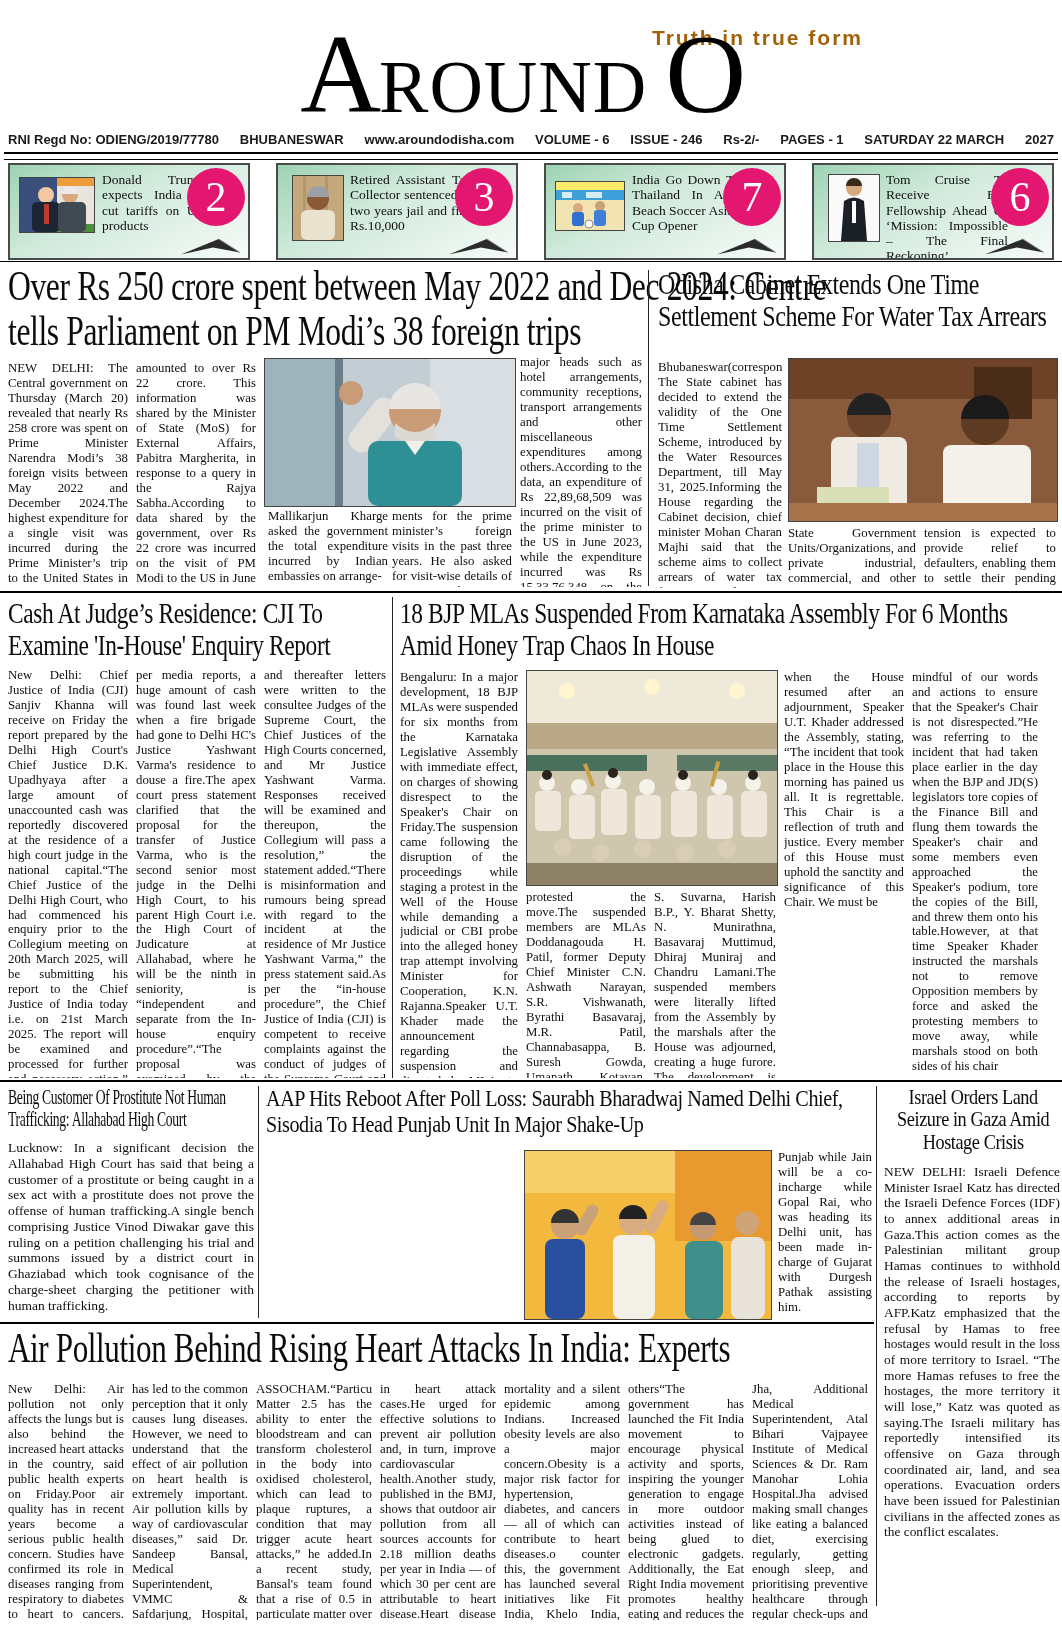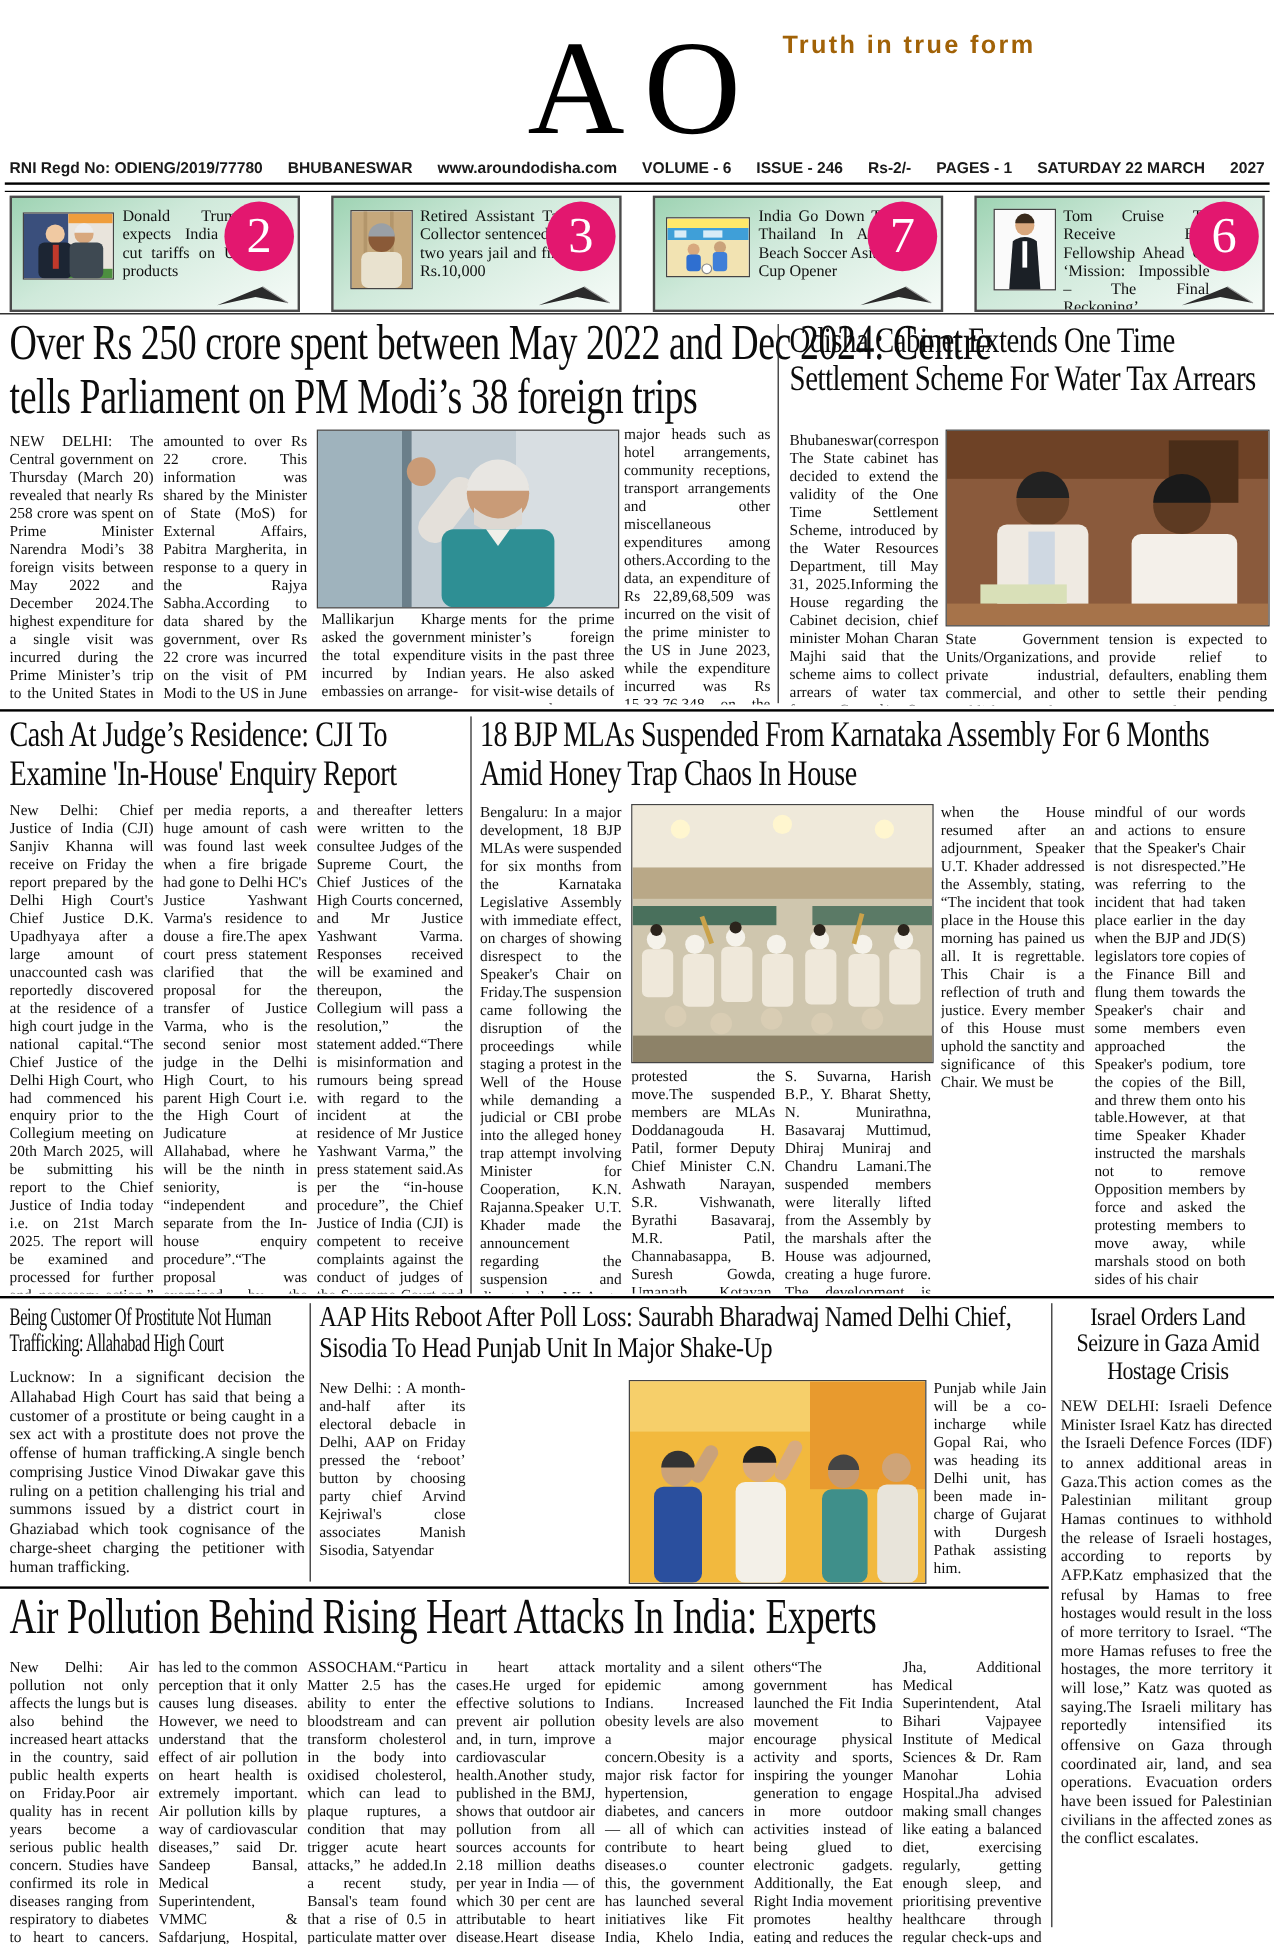--- a/index.html
+++ b/index.html
@@ -48,20 +48,21 @@
   .photo svg{display:block;width:100%;height:100%;}
 </style>
 </head>
 <body>
 
 <div class="page">
 
   <div class="tagline">Truth in true form</div>
   <div class="logo">
     <span class="lg">A</span>
+      <span class="sm">ROUND</span>
       <span class="gap"></span>
       <span class="lg">O</span>
   </div>
   <div class="infobar">
     <span>RNI Regd No: ODIENG/2019/77780</span>
     <span>BHUBANESWAR</span>
     <span>www.aroundodisha.com</span>
     <span>VOLUME - 6</span>
     <span>ISSUE - 246</span>
     <span>Rs-2/-</span>
@@ -259,21 +260,20 @@
   <div class="col" style="left:784px;top:670px;width:120px;height:408px;">when the House resumed after an adjournment, Speaker U.T. Khader addressed the Assembly, stating, “The incident that took place in the House this morning has pained us all. It is regrettable. This Chair is a reflection of truth and justice. Every member of this House must uphold the sanctity and significance of this Chair. We must be</div>
   <div class="col" style="left:912px;top:670px;width:126px;height:408px;">mindful of our words and actions to ensure that the Speaker's Chair is not disrespected.”He was referring to the incident that had taken place earlier in the day when the BJP and JD(S) legislators tore copies of the Finance Bill and flung them towards the Speaker's chair and some members even approached the Speaker's podium, tore the copies of the Bill, and threw them onto his table.However, at that time Speaker Khader instructed the marshals not to remove Opposition members by force and asked the protesting members to move away, while marshals stood on both sides of his chair</div>
 
   <div class="hrule" style="left:0;top:1080px;width:1062px;"></div>
 
   <div class="hl hl-prost">Being Customer Of Prostitute Not Human Trafficking: Allahabad High Court</div>
   <div class="col" style="left:8px;top:1140px;width:246px;height:180px;font-size:13.5px;">Lucknow: In a significant decision the Allahabad High Court has said that being a customer of a prostitute or being caught in a sex act with a prostitute does not prove the offense of human trafficking.A single bench comprising Justice Vinod Diwakar gave this ruling on a petition challenging his trial and summons issued by a district court in Ghaziabad which took cognisance of the charge-sheet charging the petitioner with human trafficking.</div>
   <div class="vrule" style="left:258px;top:1086px;height:232px;"></div>
 
   <div class="hl hl-aap">AAP Hits Reboot After Poll Loss: Saurabh Bharadwaj Named Delhi Chief, Sisodia To Head Punjab Unit In Major Shake-Up</div>
-  <div class="col" style="left:266px;top:1150px;width:122px;height:170px;">New Delhi: : A month-and-half after its electoral debacle in Delhi, AAP on Friday pressed the ‘reboot’ button by choosing party chief Arvind Kejriwal's close associates Manish Sisodia, Satyendar</div>
   <div class="photo" style="left:524px;top:1150px;width:246px;height:168px;">
     <svg viewBox="0 0 246 168" preserveAspectRatio="none">
         <rect width="246" height="168" fill="#f2b93e"></rect>
         <rect width="246" height="42" fill="#f6cf6a"></rect>
         <rect x="150" width="96" height="90" fill="#e89a2e"></rect>
         <circle cx="40" cy="74" r="14" fill="#caa27a"></circle>
         <path d="M26 72 a14 14 0 0 1 28 0" fill="#333"></path>
         <rect x="20" y="88" width="40" height="80" rx="8" fill="#2a4f9e"></rect>
         <rect x="56" y="52" width="12" height="34" rx="6" fill="#caa27a" transform="rotate(30 62 69)"></rect>
         <circle cx="108" cy="70" r="14" fill="#d8ab80"></circle>

